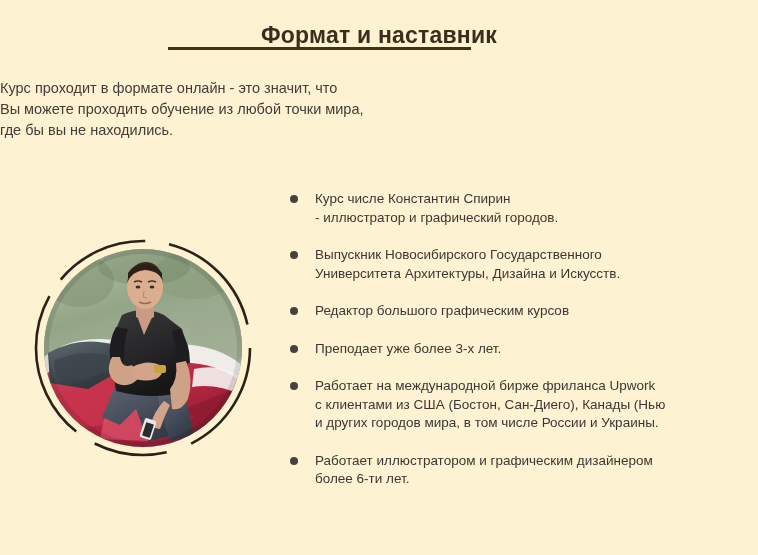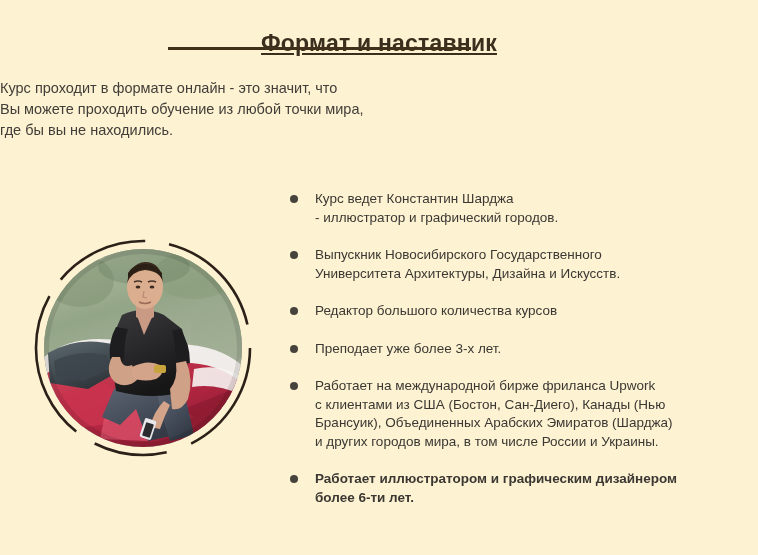--- a/index.html
+++ b/index.html
@@ -17,28 +17,27 @@
 
   
   .header {
     position: absolute;
     left: 0;
     top: 0;
     width: 758px;
     text-align: center;
   }
   .page-title {
-    margin: 16px;
+    margin: 8px;
     padding-top: 14px;
     font-size: 23px;
     font-weight: bold;
     color: #3a2f1d;
     letter-spacing: 0.2px;
     font-family: "Liberation Sans", sans-serif;
-    text-decoration: underline;
   }
   .title-rule {
     position: absolute;
     left: 168px;
     top: 47px;
     width: 303px;
     height: 3px;
     background: #41311b;
   }
 
@@ -89,21 +88,21 @@
     width: 450px;
   }
   .bullet-item {
     position: relative;
     padding-left: 25px;
     margin-bottom: 19px;
     font-size: 13.5px;
     line-height: 18.5px;
     color: #3b3833;
   }
-  .bullet-item:last-child { margin-bottom: 8px; font-weight: bold; }
+  .bullet-item:last-child { margin-bottom: 8px; }
   .bullet-dot {
     position: absolute;
     left: 0;
     top: 5px;
     width: 8px;
     height: 8px;
     border-radius: 50%;
     background: #46423c;
   }
   .bullet-line { display: block; white-space: nowrap; }
@@ -214,45 +213,44 @@
 
       <circle cx="99" cy="99" r="99" fill="none" stroke="#000" stroke-opacity="0.10" stroke-width="10"></circle>
     </svg>
   </div>
 </div>
 
 <div class="bullet-list">
 
   <div class="bullet-item">
     <span class="bullet-dot"></span>
-    <span class="bullet-line">Курс ведет Константин Шарджа</span>
+    <span class="bullet-line">Курс числе Константин Спирин</span>
     <span class="bullet-line">- иллюстратор и графический городов.</span>
   </div>
 
   <div class="bullet-item">
     <span class="bullet-dot"></span>
     <span class="bullet-line">Выпускник Новосибирского Государственного</span>
     <span class="bullet-line">Университета Архитектуры, Дизайна и Искусств.</span>
   </div>
 
   <div class="bullet-item">
     <span class="bullet-dot"></span>
-    <span class="bullet-line">Редактор большого количества курсов</span>
+    <span class="bullet-line">Редактор большого графическим курсов</span>
   </div>
 
   <div class="bullet-item">
     <span class="bullet-dot"></span>
     <span class="bullet-line">Преподает уже более 3-х лет.</span>
   </div>
 
   <div class="bullet-item">
     <span class="bullet-dot"></span>
     <span class="bullet-line">Работает на международной бирже фриланса Upwork</span>
     <span class="bullet-line">с клиентами из США (Бостон, Сан-Диего), Канады (Нью</span>
-    <span class="bullet-line">Брансуик), Объединенных Арабских Эмиратов (Шарджа)</span>
     <span class="bullet-line">и других городов мира, в том числе России и Украины.</span>
   </div>
 
   <div class="bullet-item">
     <span class="bullet-dot"></span>
     <span class="bullet-line">Работает иллюстратором и графическим дизайнером</span>
     <span class="bullet-line">более 6-ти лет.</span>
   </div>
 
 </div>

